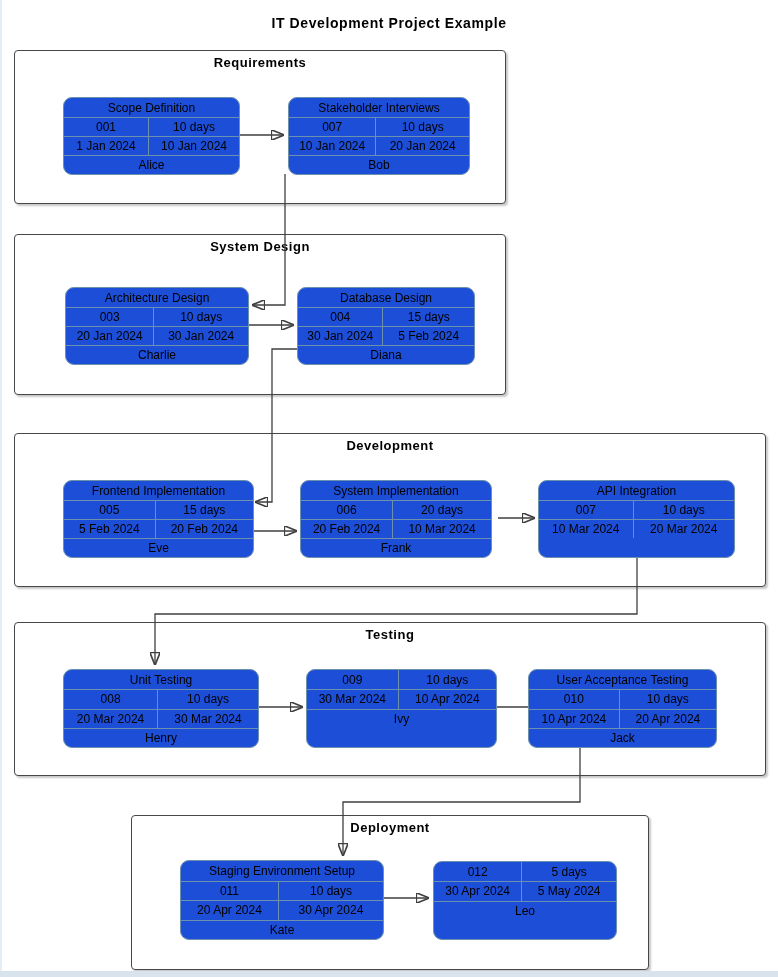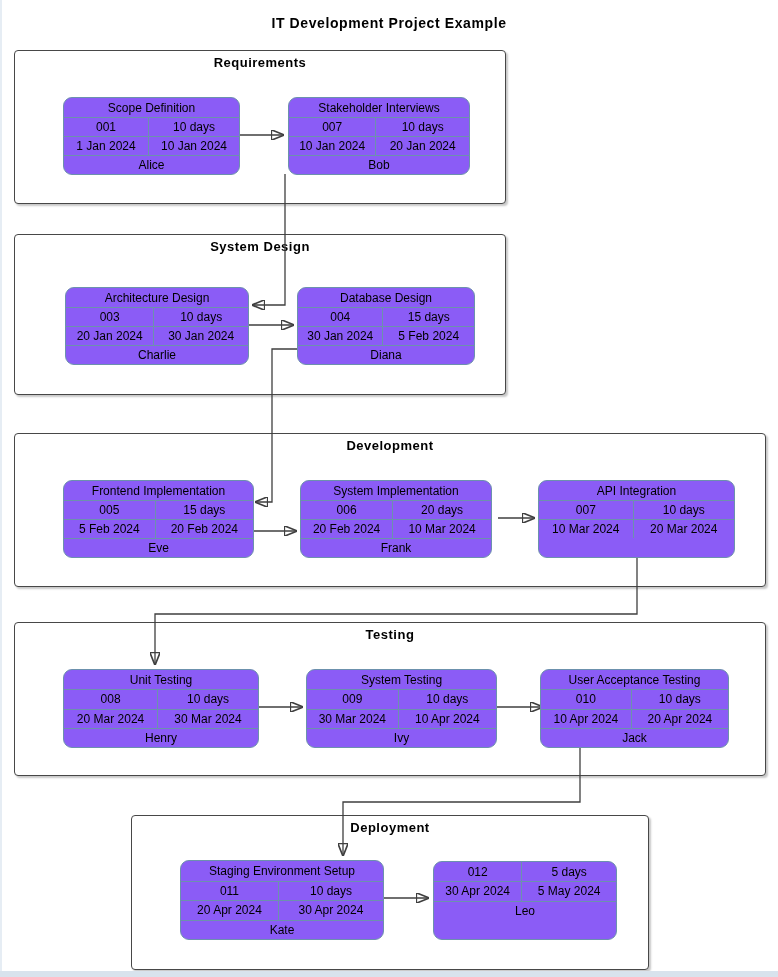--- a/index.html
+++ b/index.html
@@ -13,21 +13,21 @@
   }
   .section {
     position:absolute; background:#ffffff; border:1px solid #474747;
     border-radius:4px; box-shadow:2px 2px 2px rgba(0,0,0,0.22);
   }
   .section-title {
     position:absolute; top:4px; left:0; right:0; text-align:center;
     font-size:13px; font-weight:bold; letter-spacing:0.5px;
   }
   .card {
-    position:absolute; background:#8b5cf6; border:1px solid #6C91AD;
+    position:absolute; background:#1d4ed8; border:1px solid #6C91AD;
     border-radius:9px; overflow:hidden;
     display:grid; grid-template-rows:1fr 1fr 1fr 1fr;
     font-size:12px; text-align:center; line-height:1;
   }
   .row { display:flex; align-items:center; justify-content:center; }
   .row + .row { border-top:1px solid #6C91AD; }
   .row.split { display:grid; grid-template-columns:48% 52%; }
   .cell { display:flex; align-items:center; justify-content:center; height:100%; }
   .cell + .cell { border-left:1px solid #6C91AD; }
   svg.edges { position:absolute; left:0; top:0; pointer-events:none; }
@@ -174,33 +174,32 @@
       <div class="cell">10 days</div>
     </div>
     <div class="row split">
       <div class="cell">20 Mar 2024</div>
       <div class="cell">30 Mar 2024</div>
     </div>
     <div class="row">Henry</div>
   </div>
 
   <div class="card" style="left:306px;top:669px;width:189px;height:77px">
-    <div class="row">System Testing</div>
     <div class="row split">
       <div class="cell">009</div>
       <div class="cell">10 days</div>
     </div>
     <div class="row split">
       <div class="cell">30 Mar 2024</div>
       <div class="cell">10 Apr 2024</div>
     </div>
     <div class="row">Ivy</div>
   </div>
 
-  <div class="card" style="left:540px;top:669px;width:187px;height:77px">
+  <div class="card" style="left:528px;top:669px;width:187px;height:77px">
     <div class="row">User Acceptance Testing</div>
     <div class="row split">
       <div class="cell">010</div>
       <div class="cell">10 days</div>
     </div>
     <div class="row split">
       <div class="cell">10 Apr 2024</div>
       <div class="cell">20 Apr 2024</div>
     </div>
     <div class="row">Jack</div>

